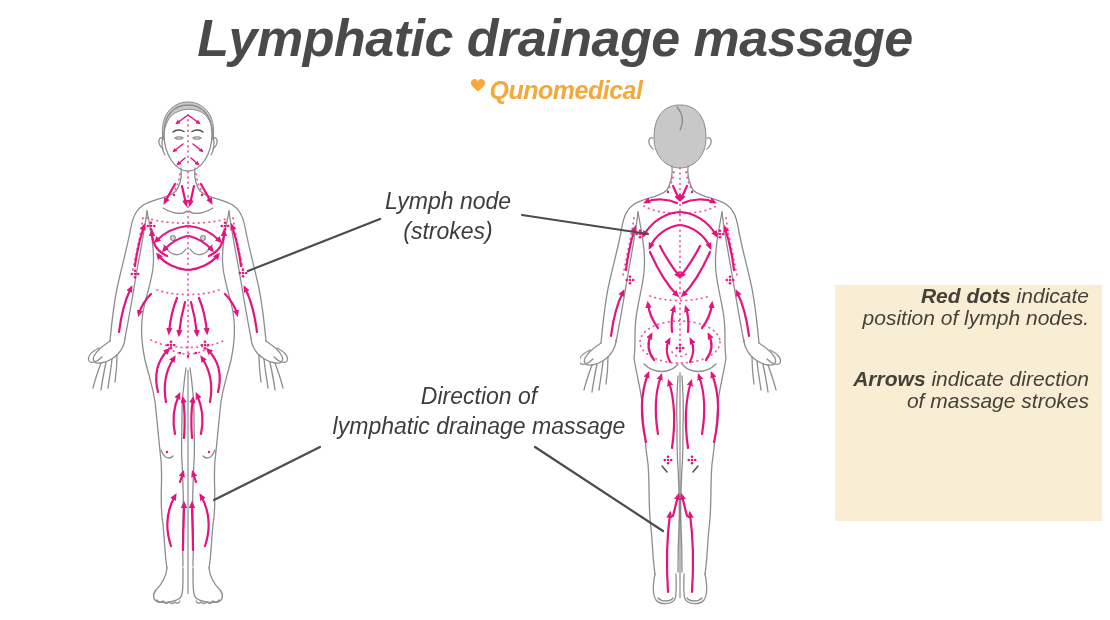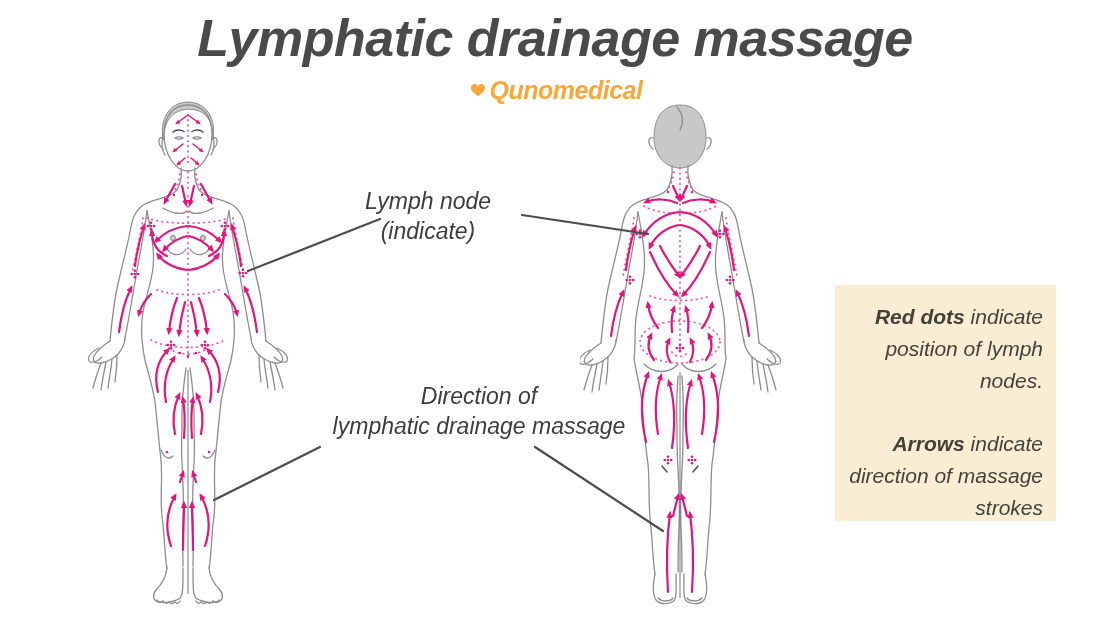--- a/index.html
+++ b/index.html
@@ -10,37 +10,37 @@
     font-family:"Liberation Sans", sans-serif;
     font-style:italic;
   }
   .title {
     position:absolute; top:8px; left:0; width:100%;
     text-align:center; font-size:52px; font-weight:600;
     color:#4a4a4a; letter-spacing:-0.5px;
   }
   .brand {
     position:absolute; top:76px; left:0; width:100%;
-    display:flex; justify-content:center; align-items:center; gap:2px;
+    display:flex; justify-content:center; align-items:flex-start; gap:2px;
   }
   .brand-text {
     color:#f6a83a; font-size:25px; font-weight:700; letter-spacing:-0.5px;
   }
   .annotation {
     position:absolute; text-align:center; color:#3d3d3d;
     font-size:23px; line-height:30px; white-space:nowrap;
   }
-  .anno-lymph { top:186px; left:428px; transform:translateX(-50%); }
+  .anno-lymph { top:186px; left:448px; transform:translateX(-50%); }
   .anno-direction { top:381px; left:443px; transform:translateX(-50%);margin-left:36px; }
   .legend {
-    position:absolute; left:835px; top:285px; width:221px; height:236px;
+    position:absolute; left:835px; top:285px; width:267px; height:236px;
     background:#f9edd4; color:#45413a; text-align:right;
-    padding:16px 13px 0 12px; font-size:21px; line-height:32px;
-  }
-  .legend p + p { margin-top:31px; }
+    padding:0 13px 0 12px; font-size:21px; line-height:22px;
+  }
+  .legend p + p { margin-top:39px; }
   .legend b { font-weight:700; }
   .overlay, .figure { position:absolute; }
   .overlay { left:0; top:0; pointer-events:none; }
   
   .ol { stroke:#8d8d8d; fill:none; stroke-width:1.3; stroke-linecap:round; }
   .olf { stroke:#8d8d8d; fill:#c8c8c8; stroke-width:1; }
   .dk { stroke:#4f4f4f; fill:none; stroke-width:1.5; stroke-linecap:round; }
   .ps { stroke:#e3147d; fill:none; stroke-width:2.2; stroke-linecap:round; }
   .pf { stroke:#e3147d; fill:none; stroke-width:1.5; stroke-linecap:round; }
   .pd { stroke:#ee5ca2; fill:none; stroke-width:1.8; stroke-linecap:round; stroke-dasharray:0.6 4.6; }
@@ -331,21 +331,21 @@
 
   <svg class="overlay" width="1110" height="620" viewBox="0 0 1110 620">
     <line class="callout" x1="380" y1="219" x2="248" y2="271"></line>
     <line class="callout" x1="522" y1="215" x2="648" y2="234"></line>
     <line class="callout" x1="320" y1="447" x2="214" y2="500"></line>
     <line class="callout" x1="535" y1="447" x2="663" y2="531"></line>
   </svg>
 
   <div class="annotation anno-lymph">
     <div>Lymph node</div>
-    <div>(indicate)</div>
+    <div>(strokes)</div>
   </div>
 
   <div class="annotation anno-direction">
     <div>Direction of</div>
     <div>lymphatic drainage massage</div>
   </div>
 
   <div class="legend">
     <p><b>Red dots</b><span> indicate position of lymph nodes.</span></p>
     <p><b>Arrows</b><span> indicate direction of massage strokes</span></p>

